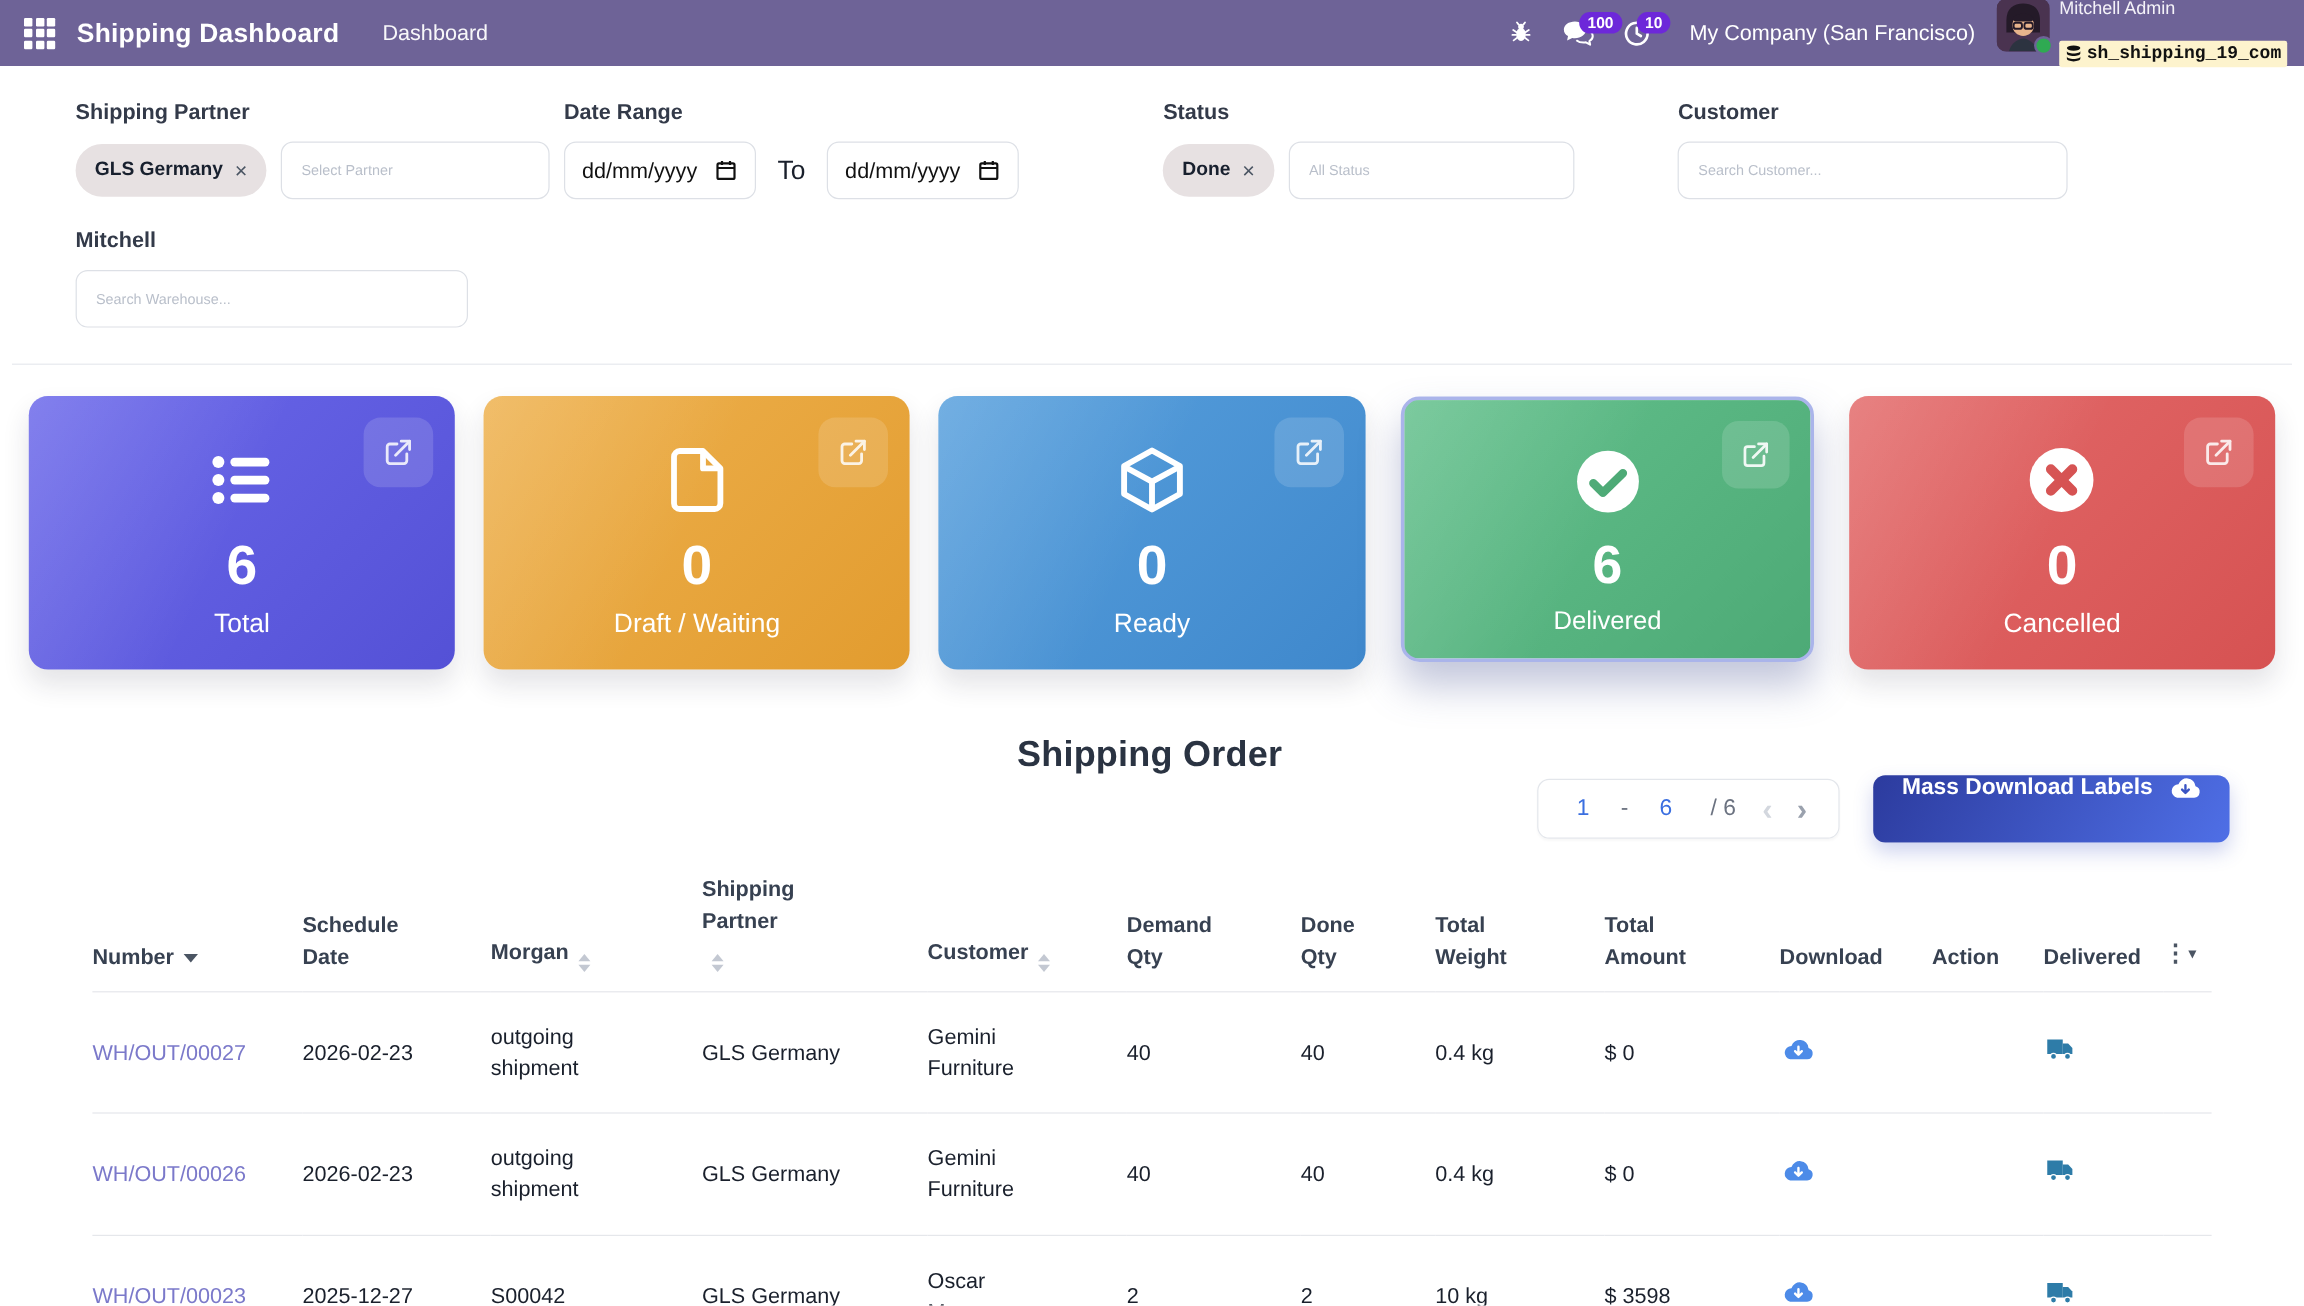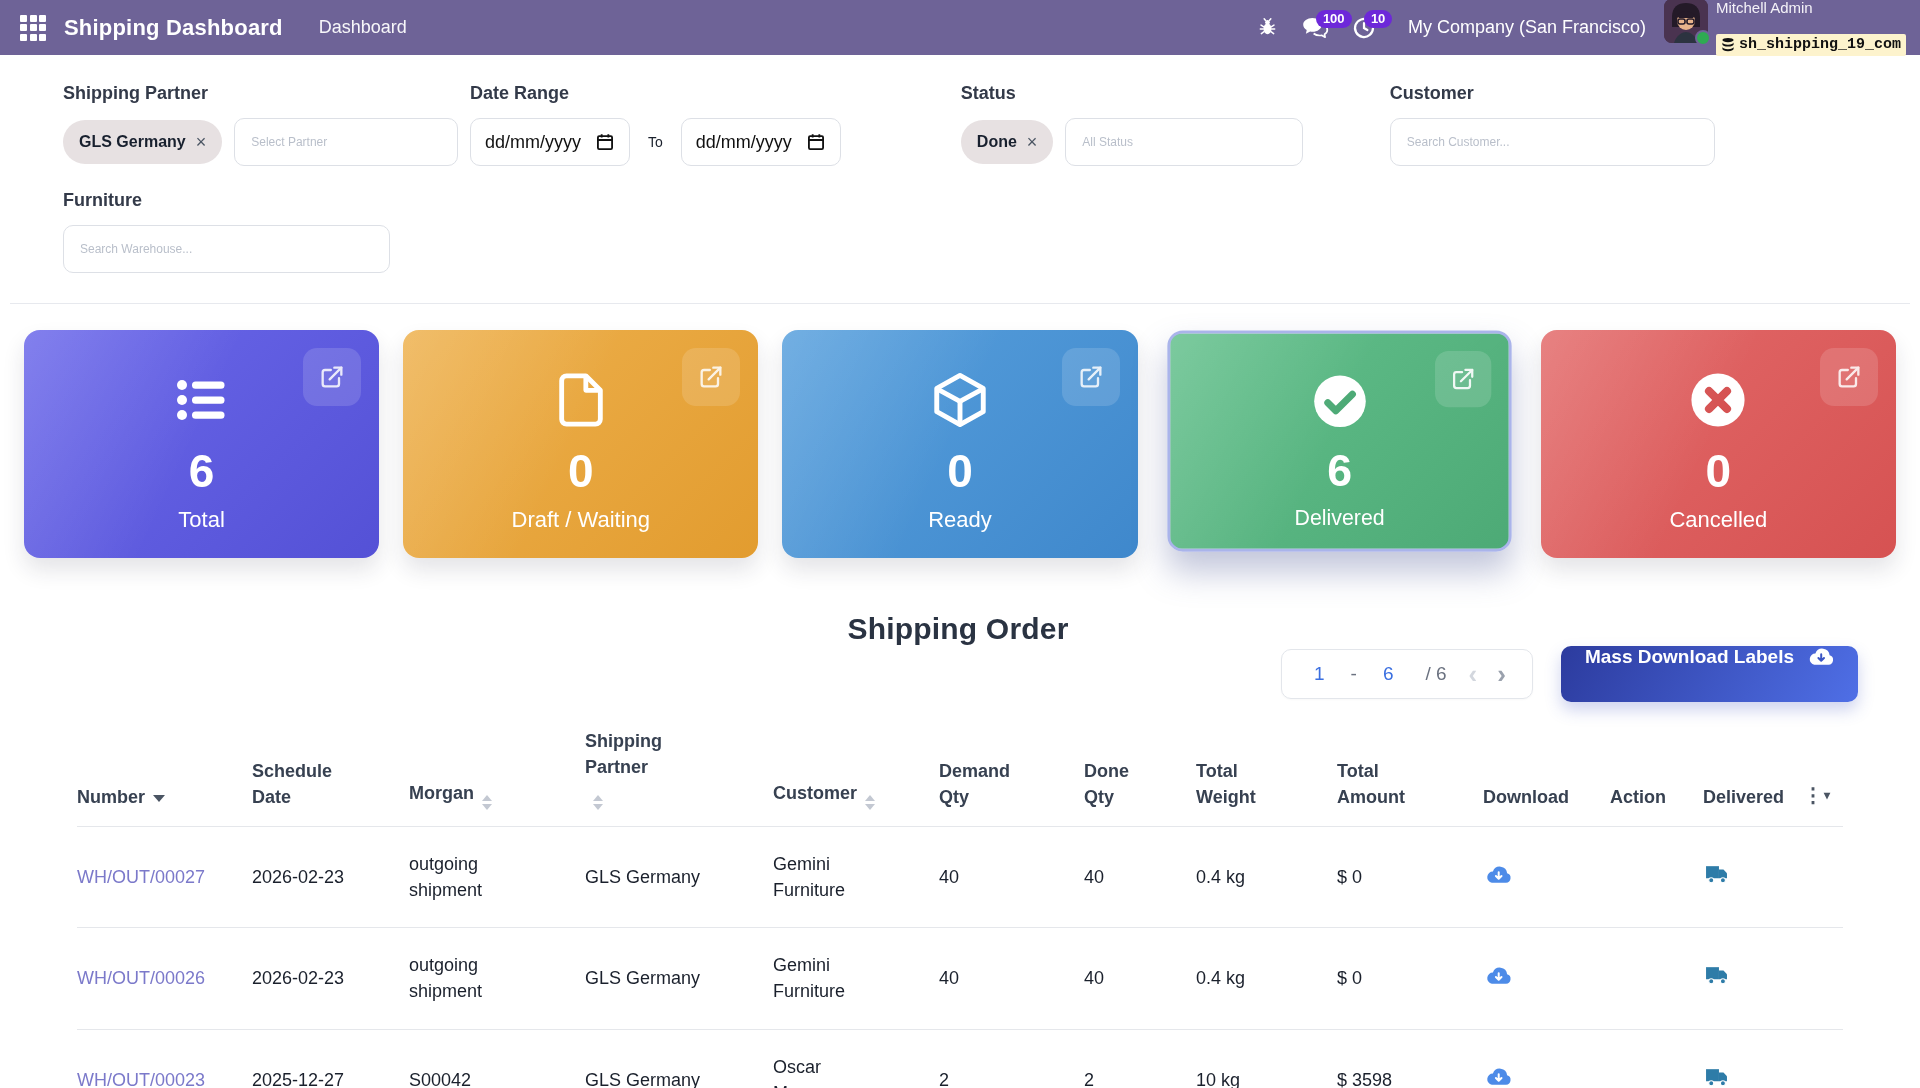--- a/index.html
+++ b/index.html
@@ -40,21 +40,21 @@
   .fcontrols { display:flex; align-items:center; gap:12px; }
   .tag-pill { display:inline-flex; align-items:center; gap:10px; background:#e7e1e2;
     border-radius:999px; padding:0 16px; height:44px; font-size:16px; font-weight:700;
     color:#18202e; white-space:nowrap; }
   .tag-x { color:#4b5563; font-weight:400; font-size:18px; cursor:pointer; }
   .finput { height:48px; border:1px solid #dde0e6; border-radius:10px; padding:0 16px;
     font-size:12px; font-family:"Liberation Sans", sans-serif; color:#1a202c; outline:none; }
   .finput::placeholder { color:#b9bfca; }
   .date-input { height:48px; border:1px solid #dde0e6; border-radius:10px; padding:0 14px;
     display:flex; align-items:center; gap:14px; font-size:18px; color:#111; cursor:pointer; }
-  .to-label { font-size:14px; color:#1a202c; padding:0 6px; }
+  .to-label { font-size:22px; color:#1a202c; padding:0 6px; }
   .warehouse-row { margin-top:24px; }
 
   
   .cards { display:flex; gap:24px; padding:26px 24px 10px 24px; }
   .card { position:relative; width:356px; height:228px; border-radius:16px; color:#fff;
     display:flex; flex-direction:column; align-items:center; padding-top:34px; cursor:pointer;
     box-shadow:0 12px 22px rgba(30,35,60,.12); overflow:hidden; }
   .card::after { content:""; position:absolute; inset:0;
     background:linear-gradient(115deg, rgba(255,255,255,.16) 0%, rgba(255,255,255,0) 48%); }
   .card.c-total { background:linear-gradient(135deg,#6b68ea,#5451d6); }
@@ -232,21 +232,21 @@
 
     <div class="fgroup" style="margin-left:74px;">
       <div class="flabel">Customer</div>
       <div class="fcontrols">
         <input class="finput" style="width: 325px;" placeholder="Search Customer...">
       </div>
     </div>
   </div>
 
   <div class="fgroup warehouse-row">
-    <div class="flabel">Furniture</div>
+    <div class="flabel">Mitchell</div>
     <div class="fcontrols">
       <input class="finput" style="width: 327px;" placeholder="Search Warehouse...">
     </div>
   </div>
 </section>
 
 <section class="cards">
 
   <div class="card c-total">
     <div class="card-open">

